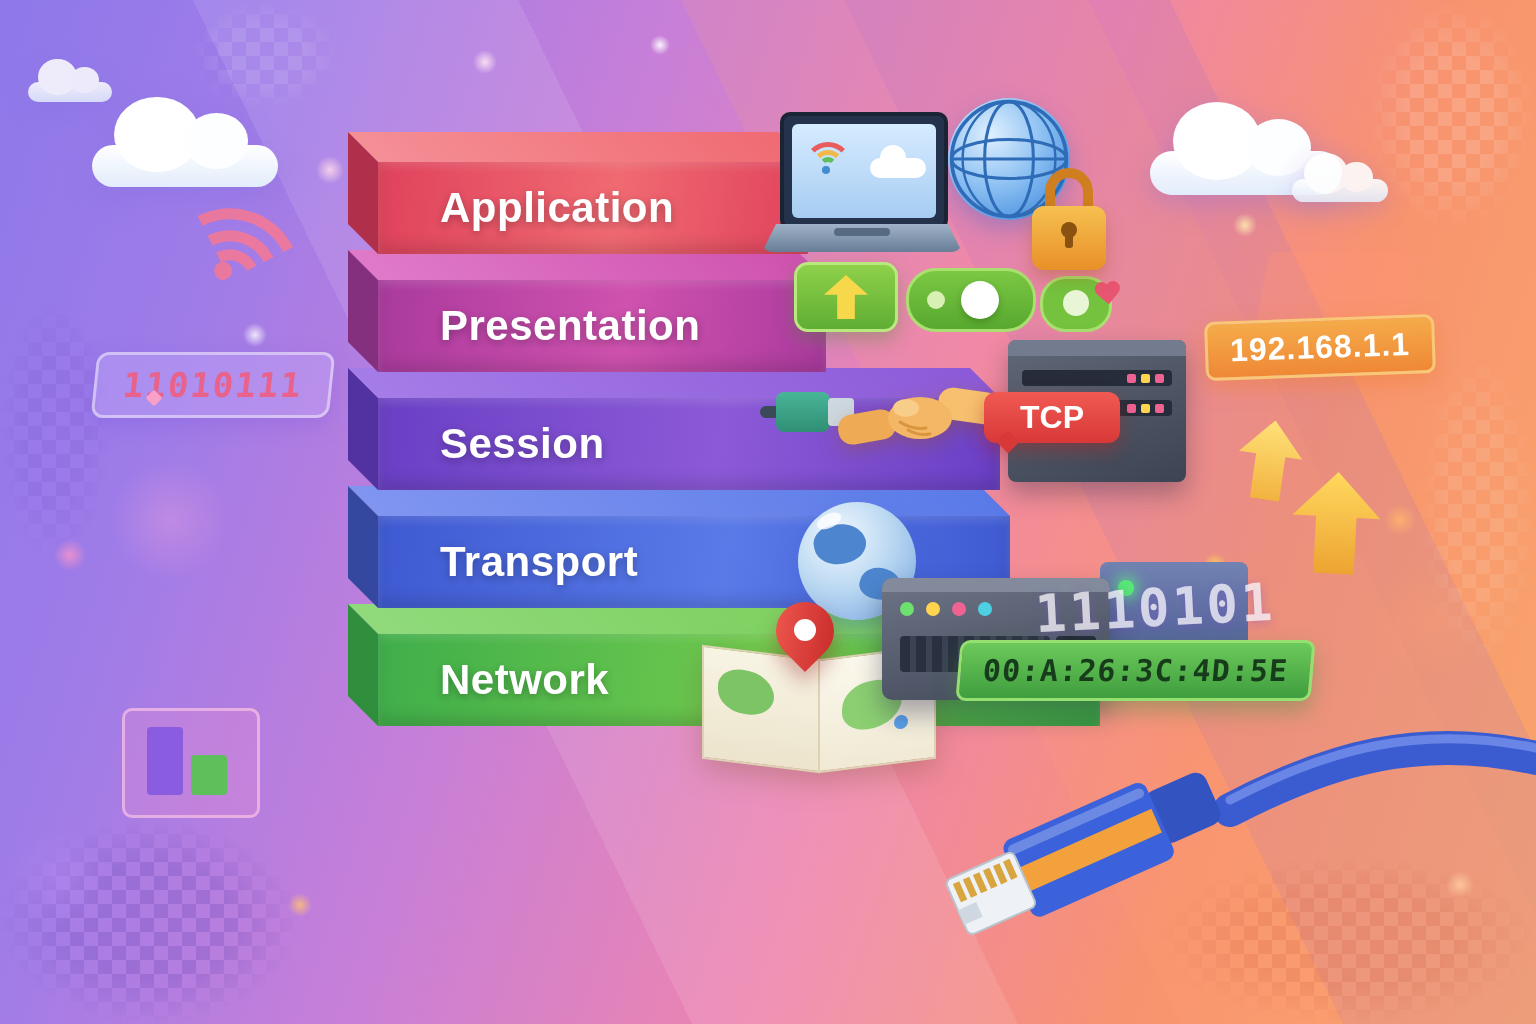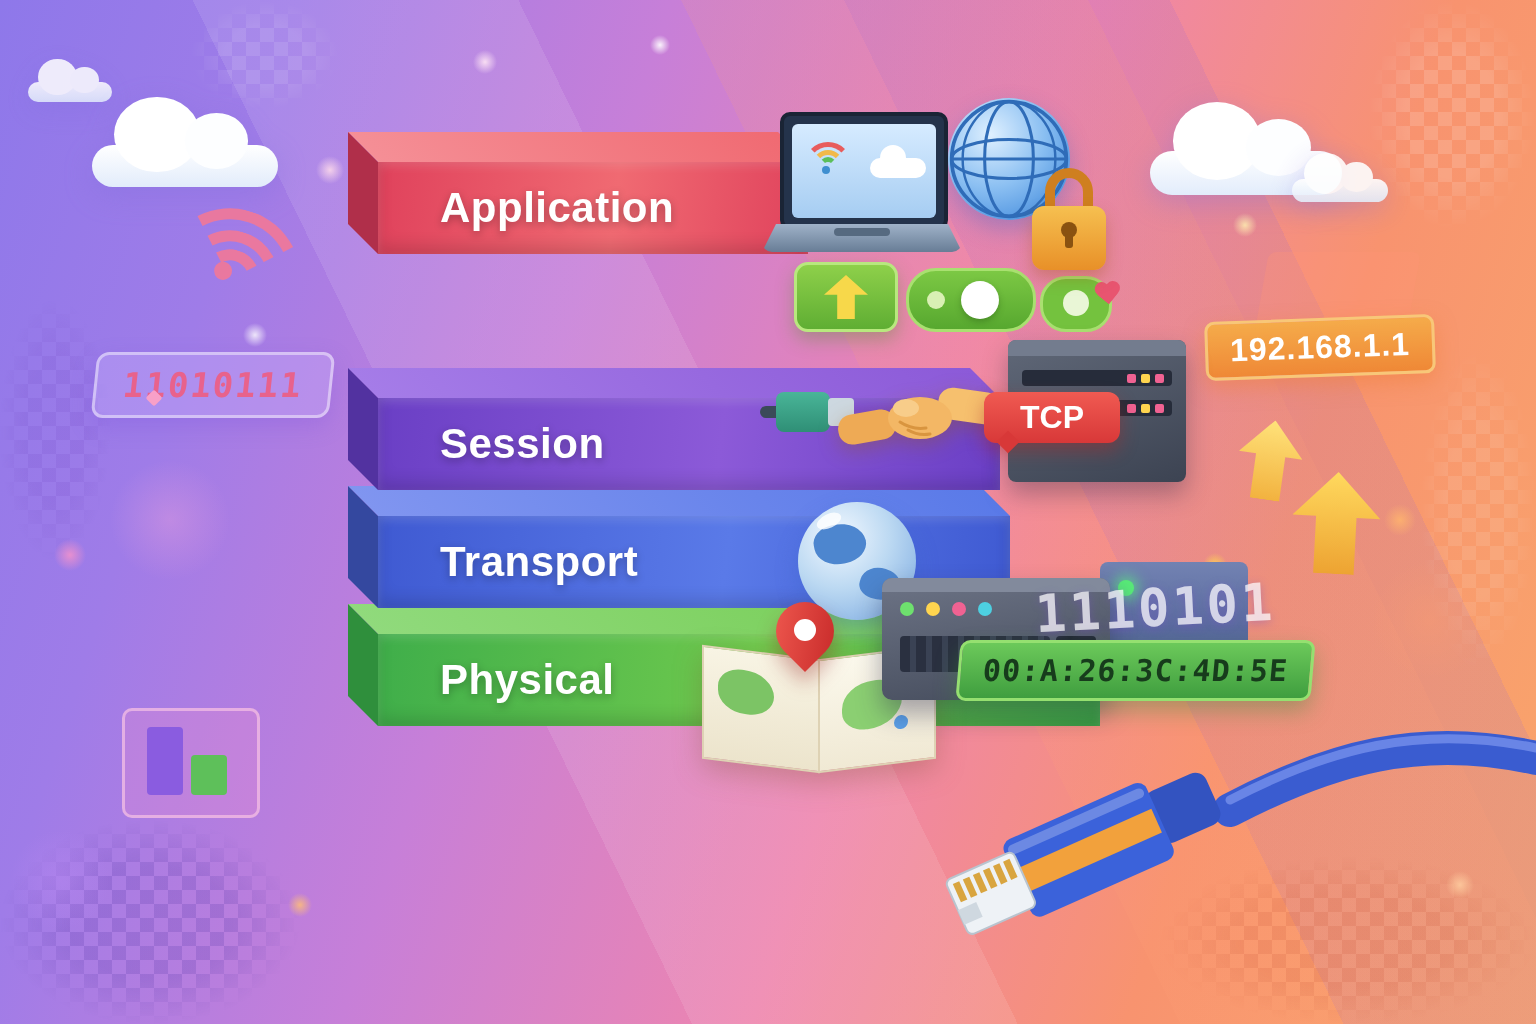--- a/index.html
+++ b/index.html
@@ -288,39 +288,46 @@
   </div>
 
   <div class="stack">
     <div class="slab s1">
       <div class="slab-top"></div>
       <div class="slab-side"></div>
       <div class="slab-front">
         <span class="layer-label">Application</span>
       </div>
     </div>
+    <div class="slab s2">
+      <div class="slab-top"></div>
+      <div class="slab-side"></div>
+      <div class="slab-front">
+        <span class="layer-label">Presentation</span>
+      </div>
+    </div>
     <div class="slab s4">
       <div class="slab-top"></div>
       <div class="slab-side"></div>
       <div class="slab-front">
         <span class="layer-label">Transport</span>
       </div>
     </div>
     <div class="slab s3">
       <div class="slab-top"></div>
       <div class="slab-side"></div>
       <div class="slab-front">
         <span class="layer-label">Session</span>
       </div>
     </div>
     <div class="slab s5">
       <div class="slab-top"></div>
       <div class="slab-side"></div>
       <div class="slab-front">
-        <span class="layer-label">Physical</span>
+        <span class="layer-label">Network</span>
       </div>
     </div>
   </div>
 
   <div class="laptop">
     <div class="lap-screen">
       <div class="lap-display">
         <span class="lap-cloud"></span>
         <span class="lap-wifi">
           <i class="a1"></i>

